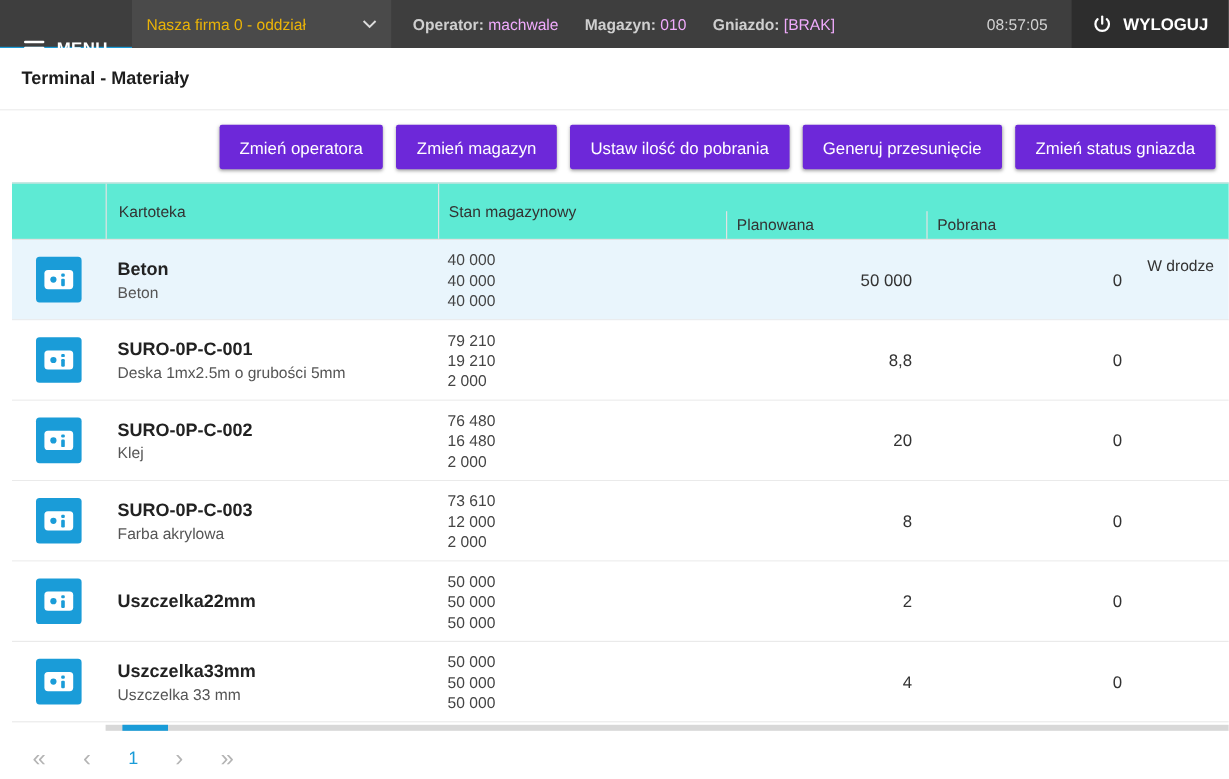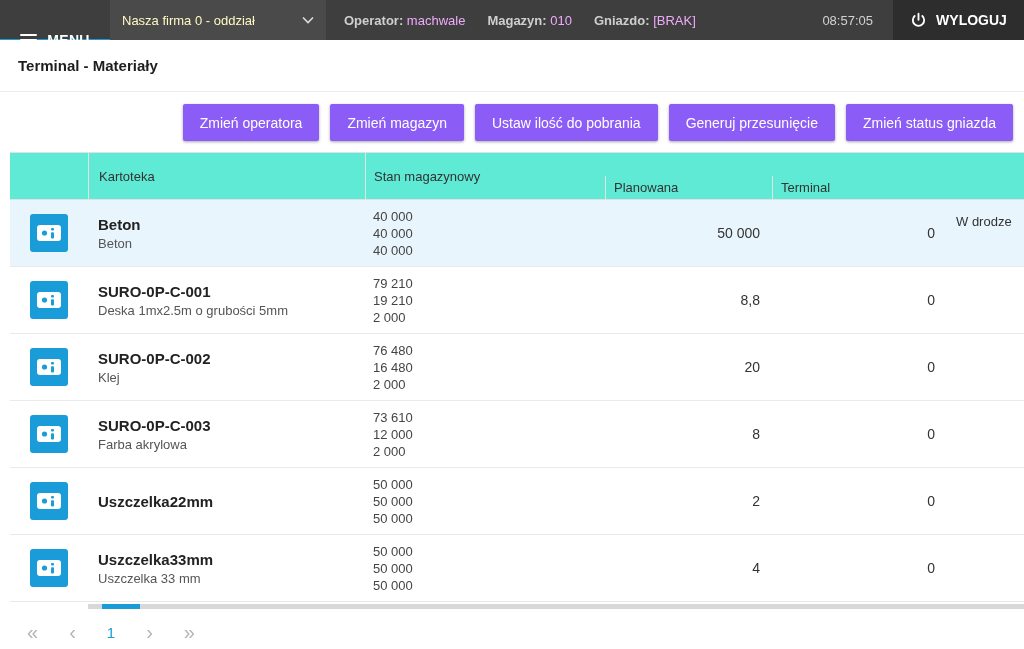--- a/index.html
+++ b/index.html
@@ -29,21 +29,21 @@
     font-size: 14px;
     cursor: pointer;
     letter-spacing: .3px;
     margin-top: 39px;
   }
   .hamburger { display: inline-flex; flex-direction: column; gap: 3px; }
   .hamburger i { display: block; width: 17px; height: 2px; background: #fff; border-radius: 1px; }
   .company-select {
     width: 216px;
     background: #4a4a4a;
-    color: #fef9c3;
+    color: #eab308;
     font-size: 13px;
     display: flex;
     align-items: center;
     justify-content: space-between;
     padding: 0 12px;
     cursor: pointer;
   }
   .session-info {
     display: flex;
     align-items: center;
@@ -88,21 +88,21 @@
   }
 
   
   .toolbar {
     display: flex;
     justify-content: flex-end;
     gap: 11px;
     padding: 12px 11px 11px 11px;
   }
   .toolbar-btn {
-    background: #8b5cf6;
+    background: #6d28d9;
     border: none;
     border-radius: 2px;
     color: #fff;
     font-family: "Liberation Sans", sans-serif;
     font-size: 14px;
     height: 37px;
     padding: 0 17px;
     box-shadow: 0 1px 3px rgba(0,0,0,.35);
     cursor: pointer;
     white-space: nowrap;
@@ -229,21 +229,21 @@
     <button class="toolbar-btn">Generuj przesunięcie</button>
     <button class="toolbar-btn">Zmień status gniazda</button>
   </div>
 
 <div class="table-wrap">
   <div class="thead">
     <div class="th th-blank"></div>
     <div class="th th-kartoteka">Kartoteka</div>
     <div class="th th-stan">Stan magazynowy</div>
     <div class="th th-planowana">Planowana</div>
-    <div class="th th-pobrana">Terminal</div>
+    <div class="th th-pobrana">Pobrana</div>
     <div class="th th-wdrodze">W drodze</div>
   </div>
   <div>
   <div class="row selected">
     <div class="cell-icon">
       <span class="item-icon">
         <svg width="26" height="26" viewBox="0 0 26 26">
           <rect x="1" y="5" width="24" height="16" rx="3" fill="#ffffff"></rect>
           <circle cx="8.5" cy="13" r="2.6" fill="#1a9cd8"></circle>
           <rect x="15" y="8" width="3" height="2.6" rx="1" fill="#1a9cd8"></rect>

